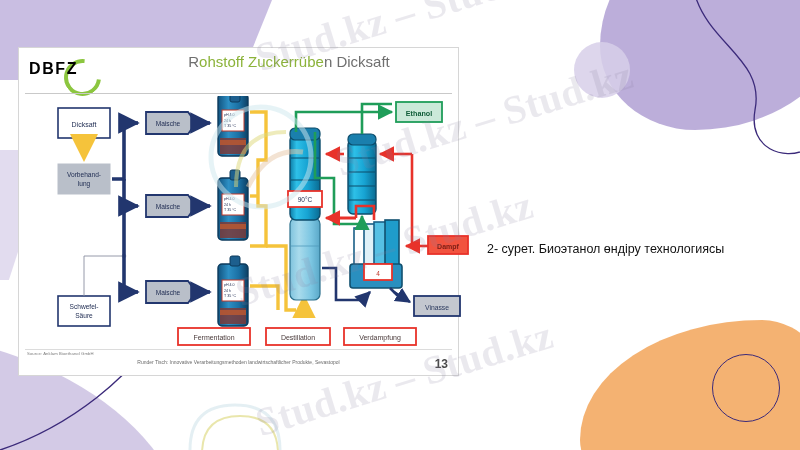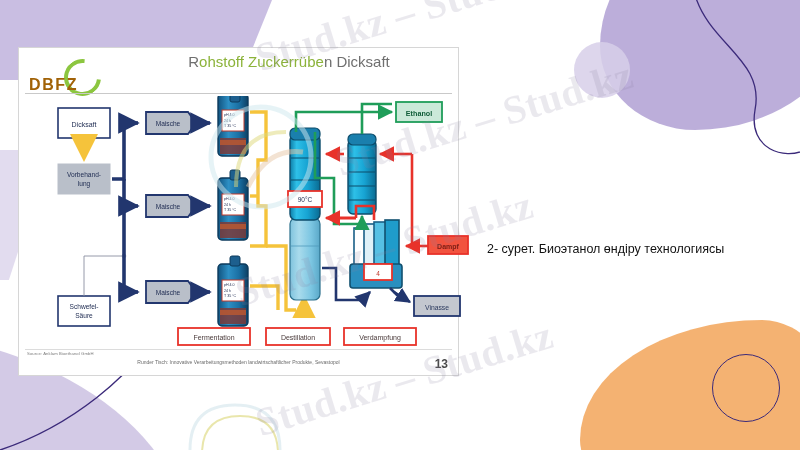--- a/index.html
+++ b/index.html
@@ -68,22 +68,22 @@
   .slide{
     position:absolute;left:18px;top:47px;width:441px;height:329px;
     background:#ffffff;border:1px solid #d6d6d6;z-index:2;
     box-sizing:border-box;
   }
   .slide-head{position:relative;height:47px;}
   .logo{
     position:absolute;left:6px;top:8px;width:80px;height:34px;
   }
   .logo-text{
-    position:absolute;left:4px;top:20px;
-    font-weight:700;font-size:16px;letter-spacing:1.6px;color:#a16207;
+    position:absolute;left:4px;top:4px;
+    font-weight:700;font-size:16px;letter-spacing:1.6px;color:#000000;
     font-family:"Liberation Sans",sans-serif;
   }
   .logo-ring{
     position:absolute;left:39px;top:3px;width:29px;height:29px;
     border:4px solid #8cc63f;border-radius:50%;
     border-right-color:transparent;
     transform:rotate(-38deg);
   }
   .title-wrap{
     position:absolute;left:120px;top:5px;width:300px;text-align:center;

